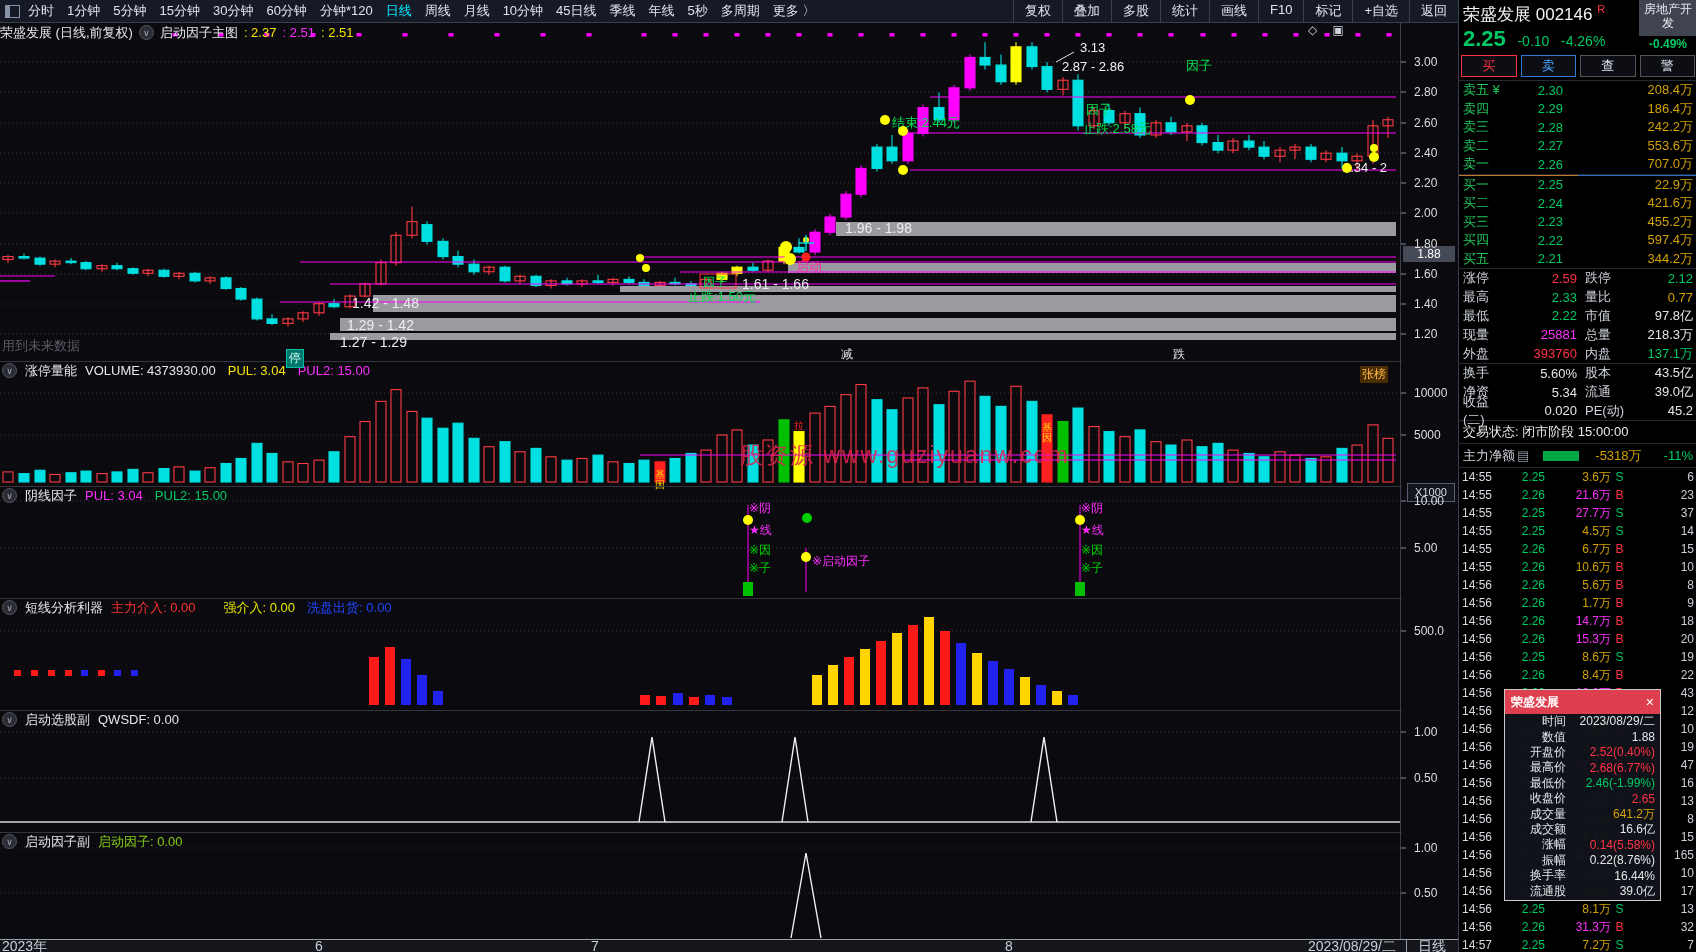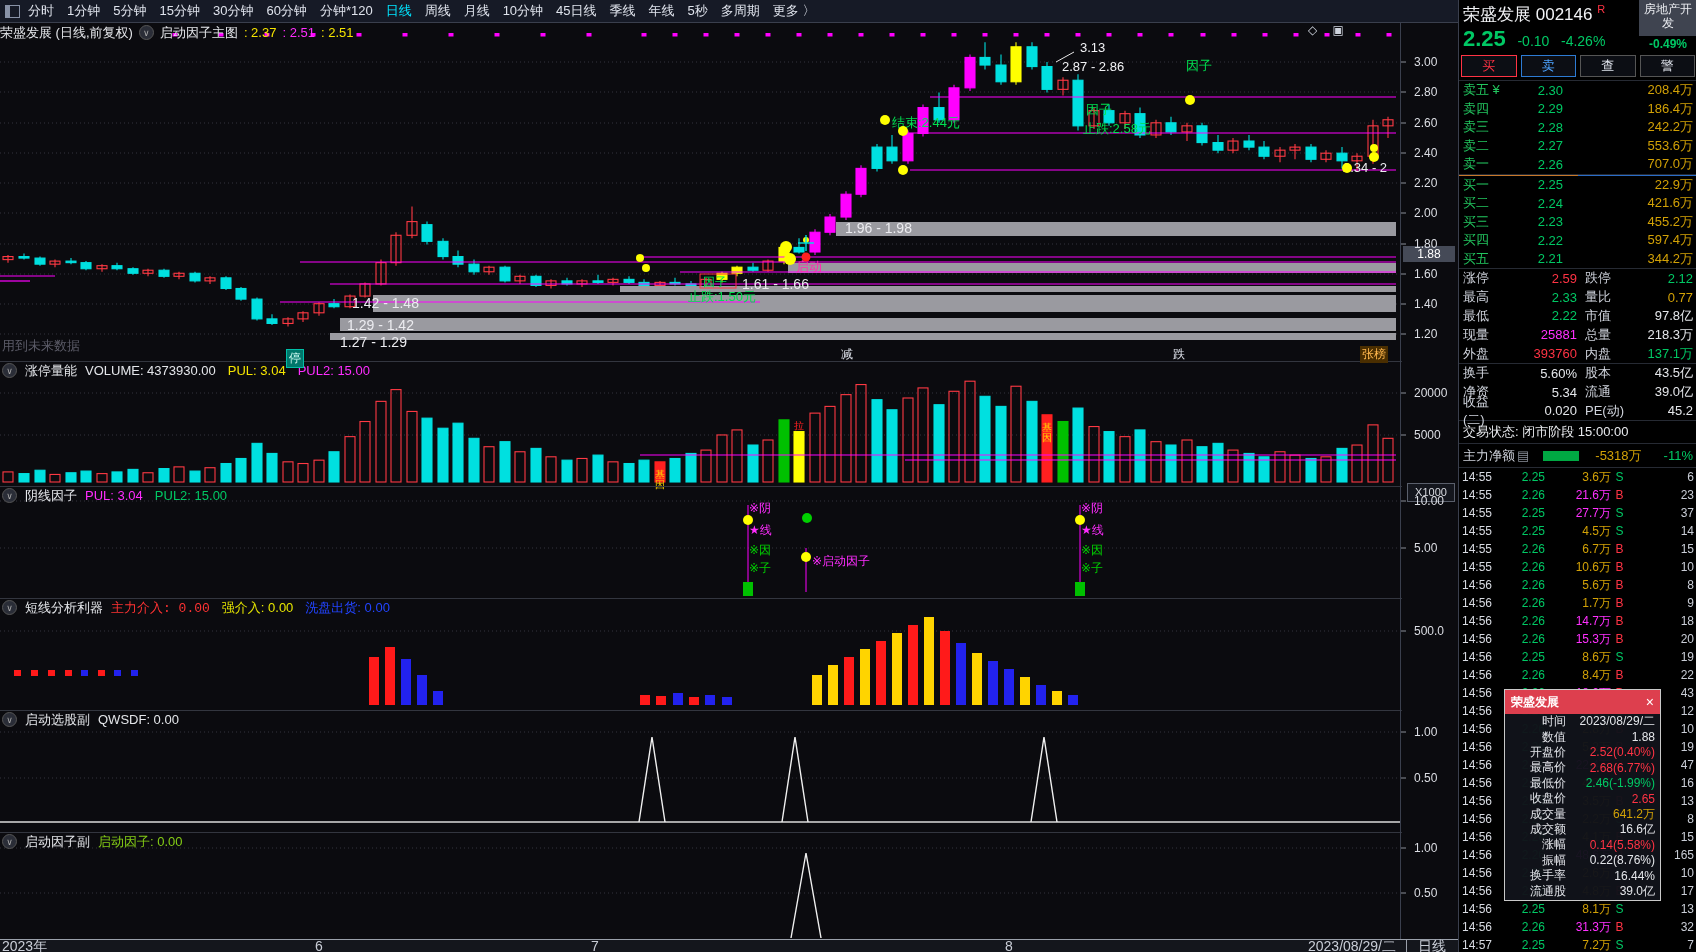--- a/index.html
+++ b/index.html
@@ -24,21 +24,21 @@
   .val-y{color:#f5e400;} .val-m{color:#ff2dff;}
   #corner-icons{position:absolute;left:1308px;top:23px;color:#cfd4de;font-size:12px;letter-spacing:6px;z-index:2;}
   
   .pane-hdr{position:absolute;left:0;height:17px;display:flex;align-items:center;gap:8px;z-index:2;white-space:nowrap;
             width:1400px;border-top:1px solid #33363f;background:rgba(11,11,15,.0);padding-left:2px;}
   .pane-hdr .nm{color:#e4e6ea;}
   
   .floating{position:absolute;z-index:2;white-space:nowrap;}
   #future-note{color:#5c5c68;}
   #marker-stop{background:#00776b;color:#cffcf4;border:1px solid #00bfa8;padding:0 2px;font-size:12px;}
-  #marker-zb{background:#4a2e00;color:#ffb74d;padding:0 2px;font-size:12px;}
+  #marker-zb{background:#4a2e00;color:#ffb74d;padding:0 2px;font-size:12px;margin-top:20px;}
   .marker-w{color:#dfe3ec;font-size:12px;}
   #watermark{position:absolute;z-index:1;color:#e0234e;opacity:.88;font-size:23px;letter-spacing:2px;}
   
   #axis-col{position:absolute;left:1400px;top:22px;width:58px;height:918px;border-left:1px solid #3a3f4d;z-index:2;}
   .ax-lbl{position:absolute;left:13px;color:#dcdee4;font-size:12px;transform:translateY(-50%);}
   #price-box{position:absolute;left:2px;top:224px;width:52px;height:16px;background:#454a57;color:#fff;
              text-align:center;line-height:16px;font-size:12px;}
   #x1000-box{position:absolute;left:6px;top:461px;width:46px;height:17px;border:1px solid #5a5f6b;color:#d8dae0;
              text-align:center;line-height:17px;font-size:11px;background:#14161d;}
   
@@ -571,20 +571,31 @@
         <span class="mi">周线</span>
         <span class="mi">月线</span>
         <span class="mi">10分钟</span>
         <span class="mi">45日线</span>
         <span class="mi">季线</span>
         <span class="mi">年线</span>
         <span class="mi">5秒</span>
         <span class="mi">多周期</span>
         <span class="mi">更多 〉</span>
       </div>
+    <div id="menu-right">
+        <span class="mi">复权</span>
+        <span class="mi">叠加</span>
+        <span class="mi">多股</span>
+        <span class="mi">统计</span>
+        <span class="mi">画线</span>
+        <span class="mi">F10</span>
+        <span class="mi">标记</span>
+        <span class="mi">+自选</span>
+        <span class="mi">返回</span>
+      </div>
   </div>
 
   <div id="title-row">
     <span>荣盛发展 (日线,前复权)</span>
     <span class="chev-circle">∨</span>
     <span>启动因子主图</span>
     <span class="val-y">: 2.37</span>
     <span class="val-m">: 2.51</span>
     <span class="val-y">: 2.51</span>
   </div>
@@ -596,53 +607,54 @@
     <span class="its"><span style="color: rgb(228, 230, 234); margin-right: 12px;">VOLUME: 4373930.00</span><span style="color: rgb(245, 228, 0); margin-right: 12px;">PUL: 3.04</span><span style="color: rgb(255, 45, 255); margin-right: 12px;">PUL2: 15.00</span></span>
   </div>
   <div class="pane-hdr" style="top:486px;">
     <span class="chev-circle">∨</span>
     <span class="nm">阴线因子</span>
     <span class="its"><span style="color: rgb(255, 45, 255); margin-right: 12px;">PUL: 3.04</span><span style="color: rgb(0, 200, 100); margin-right: 12px;">PUL2: 15.00</span></span>
   </div>
   <div class="pane-hdr" style="top:598px;">
     <span class="chev-circle">∨</span>
     <span class="nm">短线分析利器</span>
-    <span class="its"><span style="color: rgb(255, 51, 51); margin-right: 12px; font-family: Liberation Mono, monospace;">主力介入: 0.00</span><span style="color: rgb(230, 230, 0); margin-right: 12px;">强介入: 0.00</span><span style="color: rgb(34, 68, 255); margin-right: 12px;">洗盘出货: 0.00</span></span>
+    <span class="its"><span style="color: rgb(255, 51, 51); margin-right: 28px;">主力介入: 0.00</span><span style="color: rgb(230, 230, 0); margin-right: 12px;">强介入: 0.00</span><span style="color: rgb(34, 68, 255); margin-right: 12px;">洗盘出货: 0.00</span></span>
   </div>
   <div class="pane-hdr" style="top:710px;">
     <span class="chev-circle">∨</span>
     <span class="nm">启动选股副</span>
     <span class="its"><span style="color: rgb(228, 230, 234); margin-right: 4px;">QWSDF: 0.00</span></span>
   </div>
   <div class="pane-hdr" style="top:832px;">
     <span class="chev-circle">∨</span>
     <span class="nm">启动因子副</span>
     <span class="its"><span style="color: #84cc16; margin-right: 24px;">启动因子: 0.00</span></span>
   </div>
 
   <span class="floating" id="future-note" style="left:2px;top:337px;">用到未来数据</span>
   <span class="floating" id="marker-stop" style="left:286px;top:349px;">停</span>
   <span class="floating marker-w" style="left:841px;top:346px;">减</span>
   <span class="floating marker-w" style="left:1173px;top:346px;">跌</span>
   <span class="floating" id="marker-zb" style="left:1360px;top:346px;">张榜</span>
+  <div id="watermark" style="left:740px;top:440px;">股资源 www.guziyuanw.com</div>
 
   <div id="axis-col">
     <div id="price-box">1.88</div>
     <div id="x1000-box">X1000</div>
   <span class="ax-lbl" style="top: 40px;">3.00</span>
       <span class="ax-lbl" style="top: 70px;">2.80</span>
       <span class="ax-lbl" style="top: 101px;">2.60</span>
       <span class="ax-lbl" style="top: 131px;">2.40</span>
       <span class="ax-lbl" style="top: 161px;">2.20</span>
       <span class="ax-lbl" style="top: 191px;">2.00</span>
       <span class="ax-lbl" style="top: 222px;">1.80</span>
       <span class="ax-lbl" style="top: 252px;">1.60</span>
       <span class="ax-lbl" style="top: 282px;">1.40</span>
       <span class="ax-lbl" style="top: 312px;">1.20</span>
-      <span class="ax-lbl" style="top: 371px;">20000</span>
+      <span class="ax-lbl" style="top: 371px;">10000</span>
       <span class="ax-lbl" style="top: 413px;">5000</span>
       <span class="ax-lbl" style="top: 479px;">10.00</span>
       <span class="ax-lbl" style="top: 526px;">5.00</span>
       <span class="ax-lbl" style="top: 609px;">500.0</span>
       <span class="ax-lbl" style="top: 710px;">1.00</span>
       <span class="ax-lbl" style="top: 756px;">0.50</span>
       <span class="ax-lbl" style="top: 826px;">1.00</span>
       <span class="ax-lbl" style="top: 871px;">0.50</span>
     </div>
 

